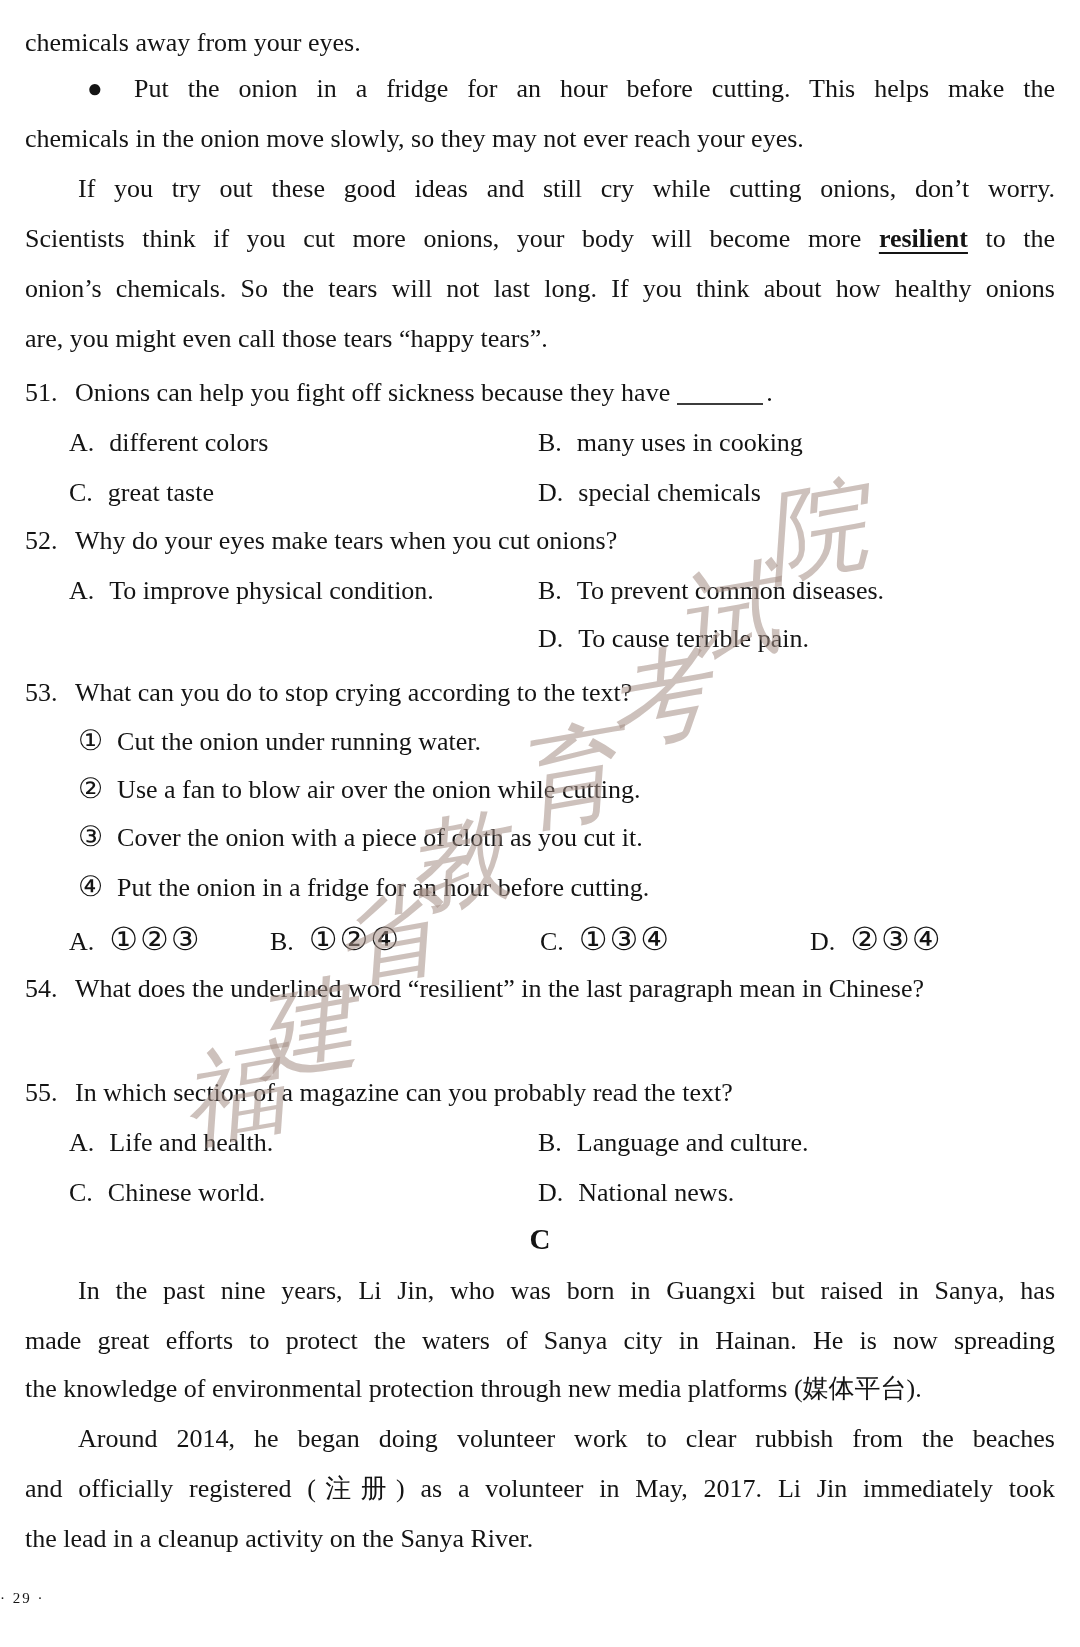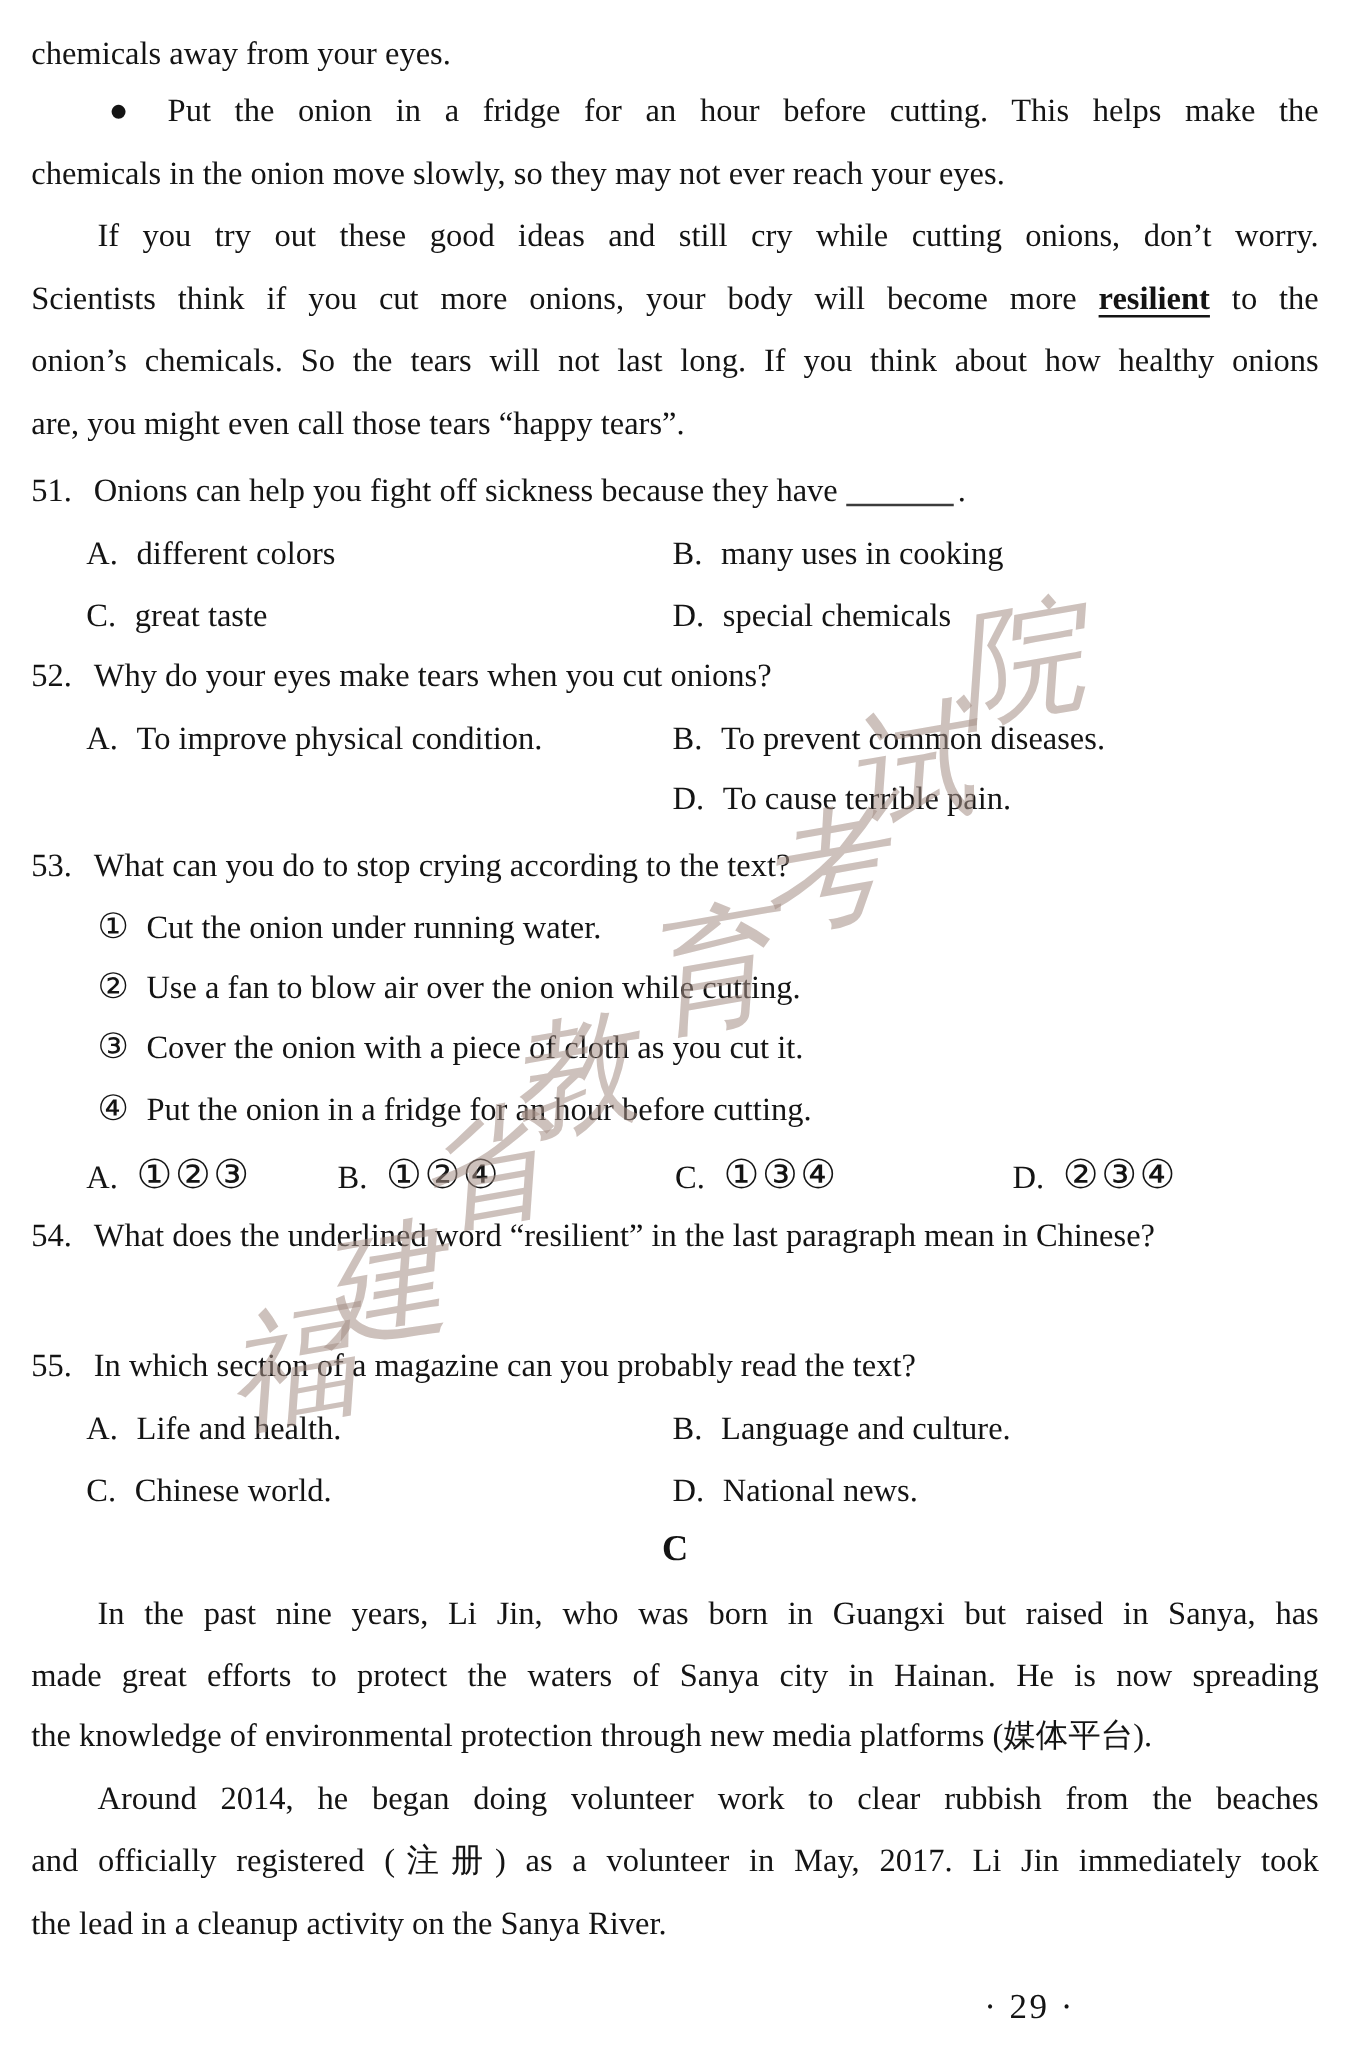--- a/index.html
+++ b/index.html
@@ -18,21 +18,21 @@
   .optrow { position:absolute; left:15px; width:1030px; height:34px; font-size:26px; line-height:34px; }
   .opt  { position:absolute; top:0; white-space:nowrap; }
   .cA { left:54px; }  .cB { left:523px; }
   .kA { left:54px; }  .kB { left:255px; } .kC { left:525px; } .kD { left:795px; }
   .olabel { display:inline-block; margin-right:15px; }
   .circ { font-family:"DejaVu Sans","DejaVu Serif",sans-serif; font-size:32px; letter-spacing:2px; }
   .inum { display:inline-block; margin-left:53px; margin-right:14px;
           font-family:"DejaVu Sans","DejaVu Serif",sans-serif; font-size:28px; }
   .kw   { font-weight:bold; text-decoration:underline; text-decoration-thickness:2px; text-underline-offset:5px; }
   .chead{ position:absolute; left:25px; width:1030px; text-align:center; font-weight:bold; font-size:29px; line-height:34px; }
-  .pagenum { position:absolute; left:0; width:860px; text-align:right; font-size:28px; letter-spacing:2px; }
+  .pagenum { position:absolute; left:0; width:860px; text-align:left; font-size:15px; letter-spacing:2px; }
   .wm-layer { position:absolute; inset:0; pointer-events:none; z-index:5; }
   .wm { position:absolute; width:110px; height:110px; font-size:102px; line-height:1;
         color:rgba(164,142,133,0.55); font-style:italic; transform:rotate(-10deg);
         font-family:"DejaVu Serif",serif; text-align:center; }
   .content { position:absolute; inset:0; z-index:1; }
 </style>
 </head>
 <body>
 
 <div class="page">

